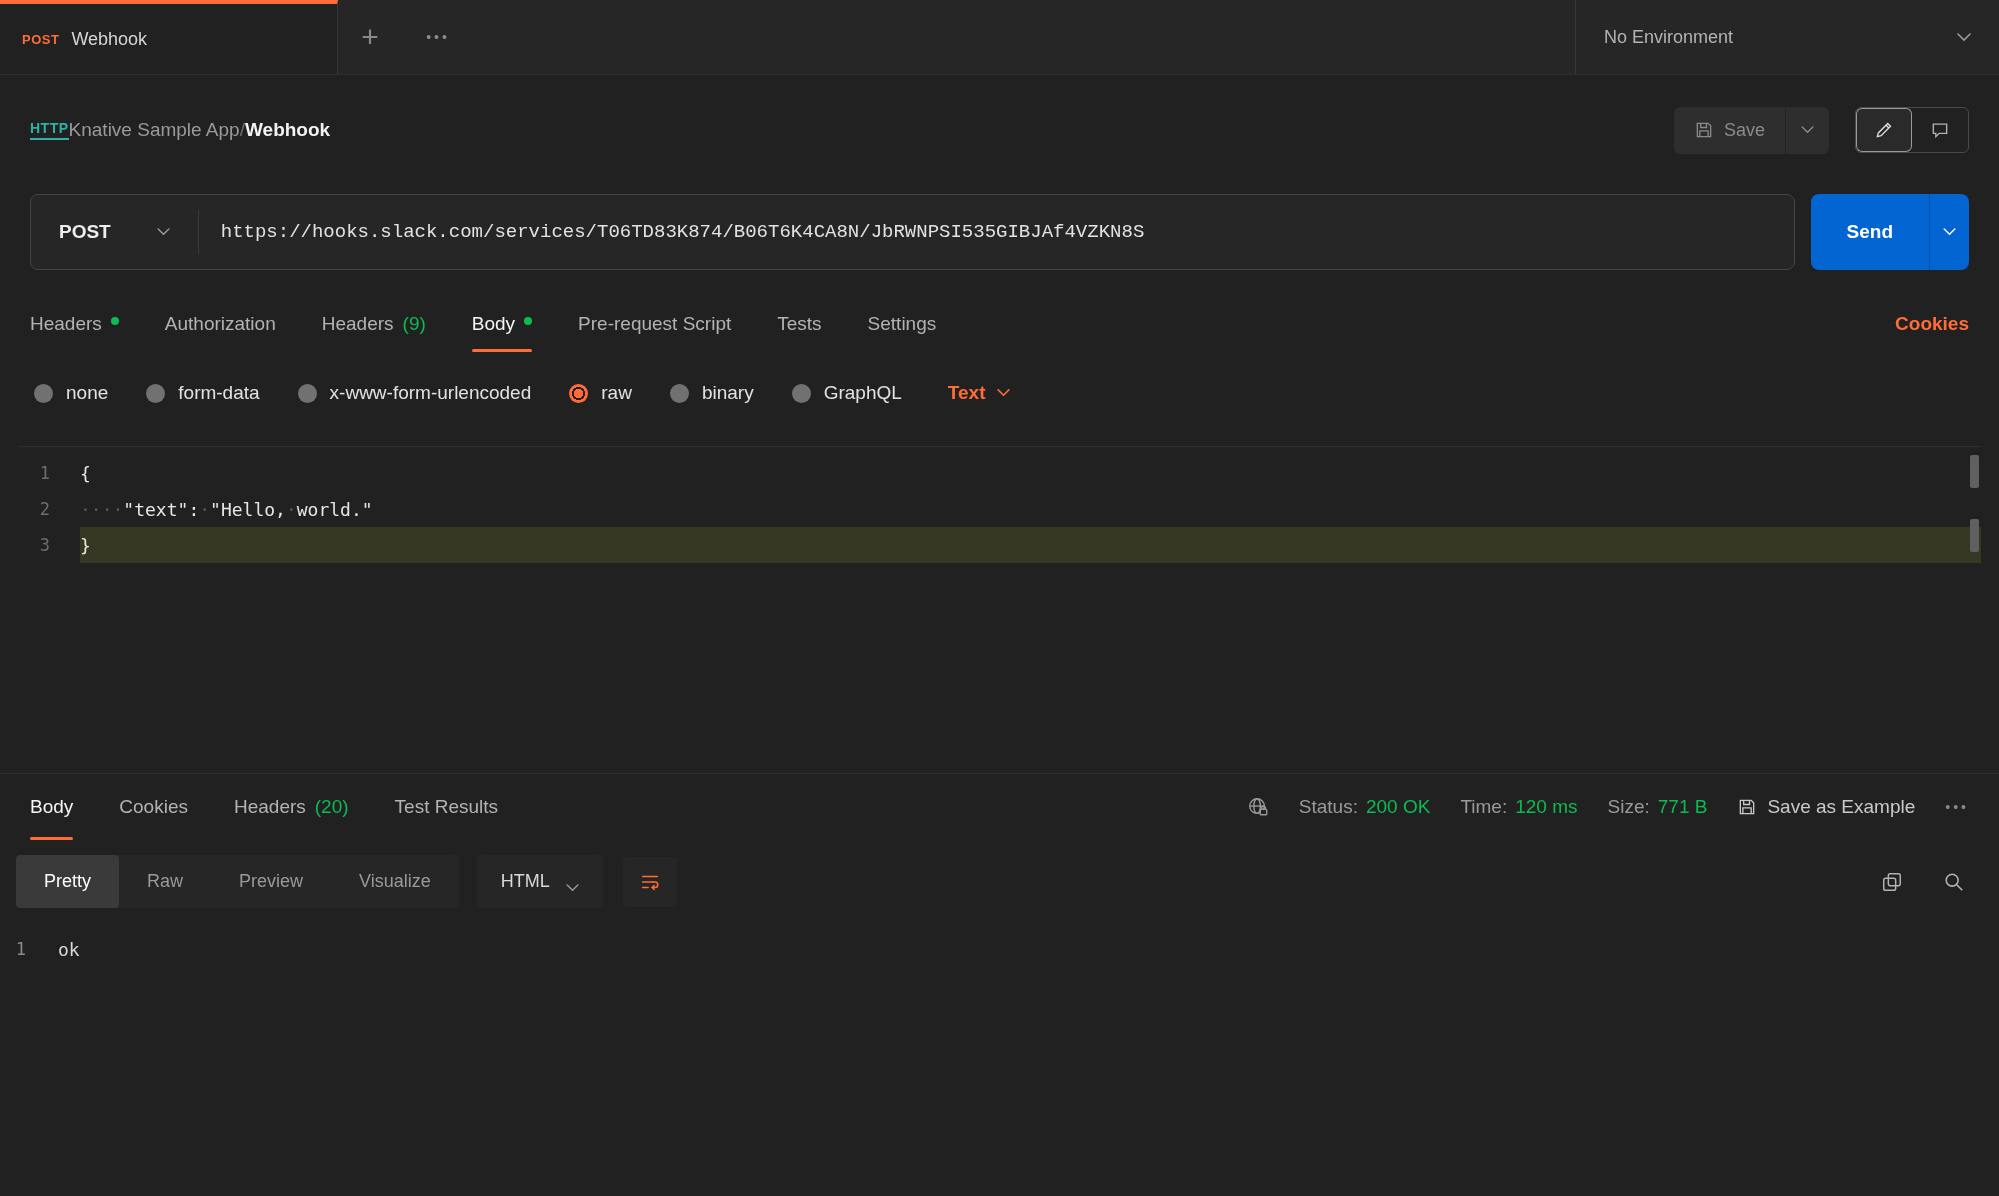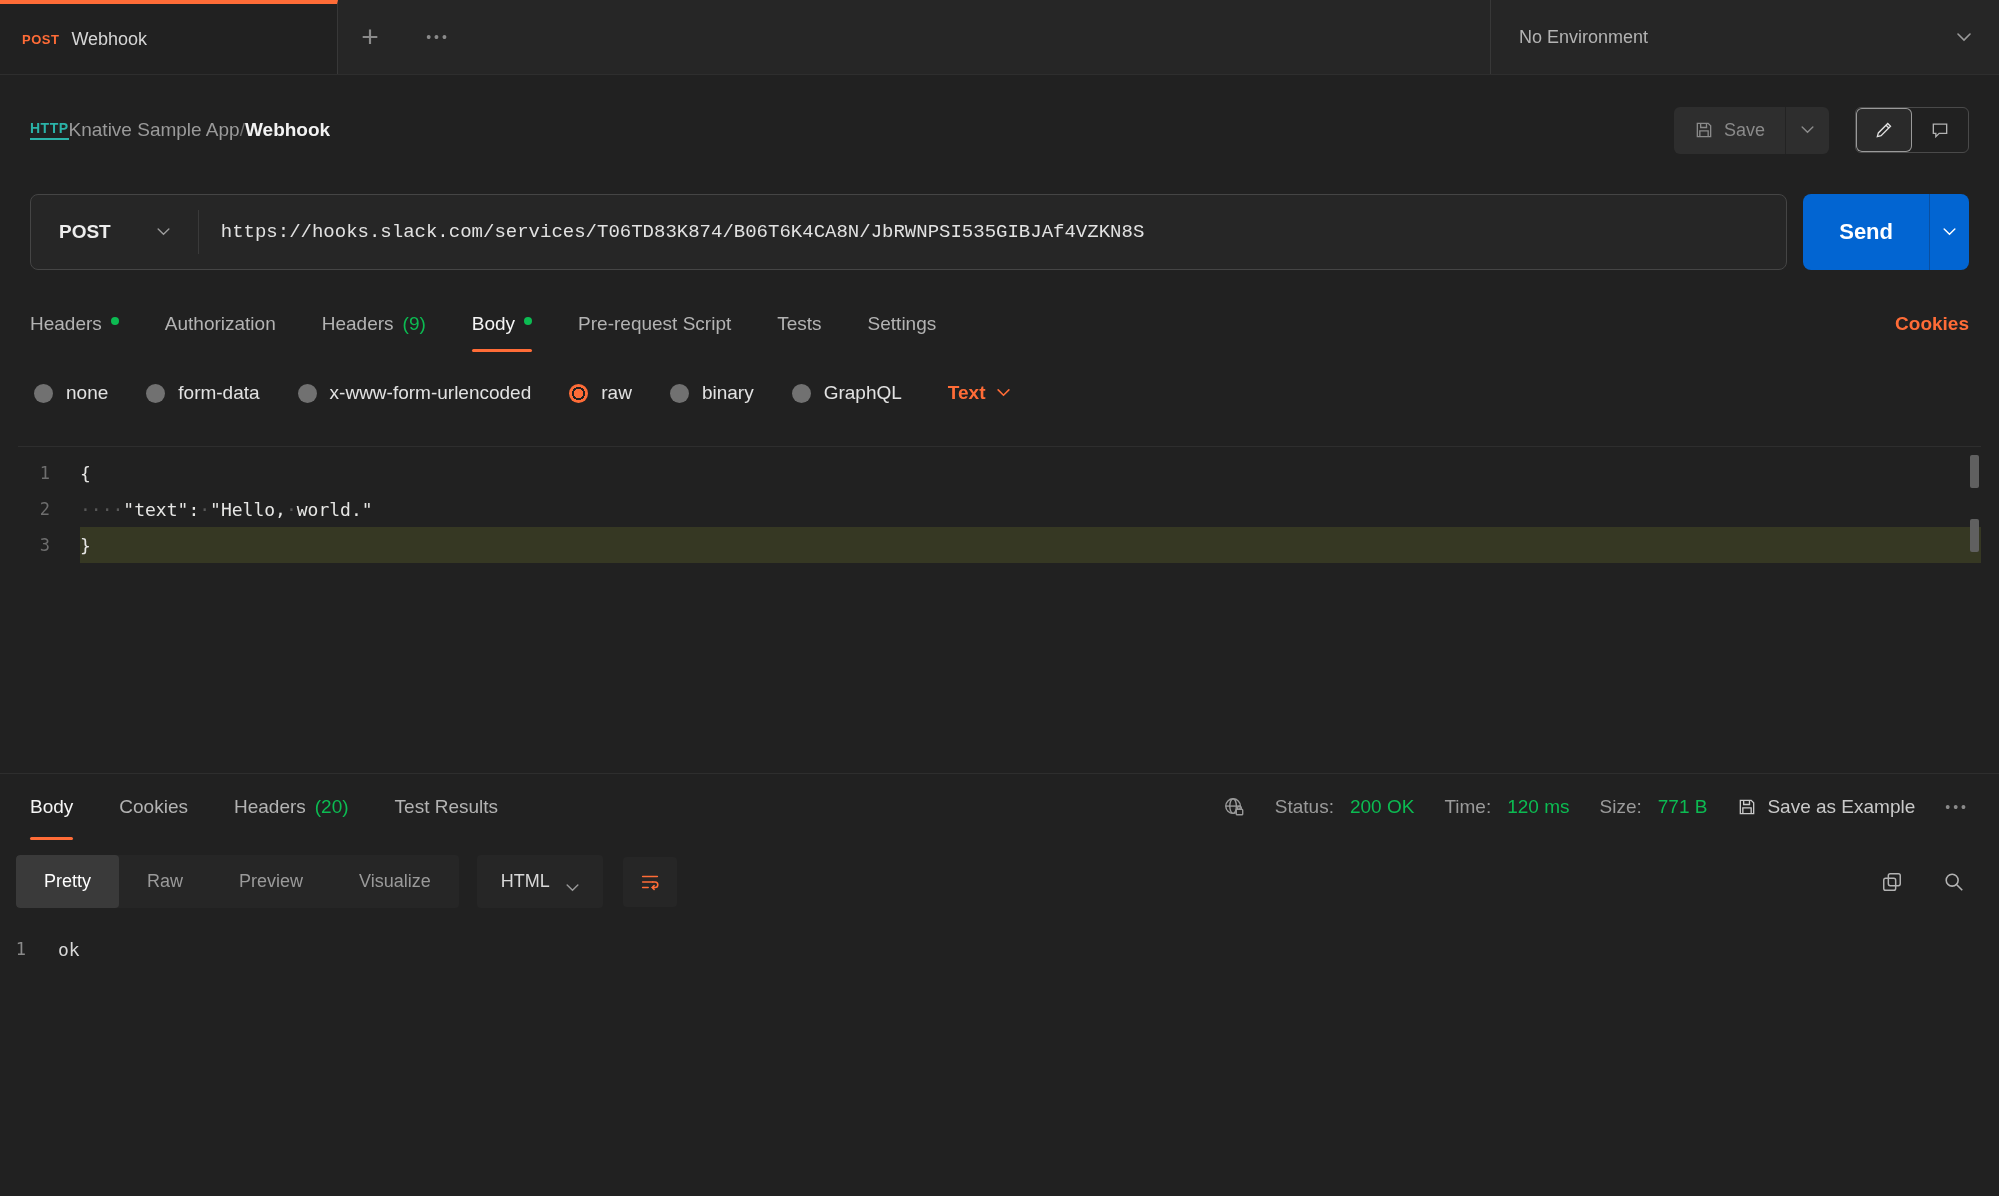--- a/index.html
+++ b/index.html
@@ -19,21 +19,21 @@
 
   
   .topbar{height:75px; background:var(--panel); display:flex; align-items:stretch; border-bottom:1px solid var(--border-soft);}
   .tab-active{width:338px; background:var(--bg); border-top:4px solid var(--accent); border-right:1px solid var(--border);
     display:flex; align-items:center; gap:12px; padding:0 22px; cursor:default;}
   .tab-method{color:var(--accent); font-weight:bold; font-size:13px; letter-spacing:.5px;}
   .tab-name{color:#d6d6d6; font-size:18px;}
   .bar-btn{display:flex; align-items:center; justify-content:center; color:var(--muted); cursor:pointer;}
   .plus-btn{width:64px; font-size:30px; font-weight:300; color:#8a8a8a;}
   .dots-btn{width:72px; font-size:14px; letter-spacing:3px; color:#8a8a8a;}
-  .env-box{margin-left:auto; width:509px; border-left:1px solid var(--border); display:flex; align-items:center;
+  .env-box{margin-left:auto; width:424px; border-left:1px solid var(--border); display:flex; align-items:center;
     justify-content:space-between; padding:0 28px; color:#b3b3b3; font-size:18px; cursor:pointer;}
 
   
   .req-header{height:110px; display:flex; align-items:center; padding:0 30px; }
   .http-badge{color:var(--teal); font-weight:bold; font-size:14px; border-bottom:2px solid var(--teal); padding-bottom:2px; letter-spacing:.5px;}
   .crumb-collection{color:var(--muted); font-size:19px;}
   .crumb-sep{color:var(--dim); font-size:19px;}
   .crumb-name{color:#f2f2f2; font-size:19px; font-weight:bold;}
   .header-actions{margin-left:auto; display:flex; align-items:center; gap:26px;}
   .save-split{display:flex; background:var(--panel2); border-radius:6px; overflow:hidden;}
@@ -44,21 +44,21 @@
   .edit-btn{box-shadow:inset 0 0 0 1px #9a9a9a; border-radius:6px; background:#2a2a2a;}
 
   
   .url-row{display:flex; align-items:stretch; gap:16px; margin:9px 30px 0 30px; height:76px;}
   .url-box{flex:1; display:flex; align-items:center; background:var(--panel); border:1px solid #454545; border-radius:8px; overflow:hidden;}
   .method-select{display:flex; align-items:center; gap:46px; padding:0 28px; font-weight:bold; font-size:19px; color:#ededed; cursor:pointer; height:100%;}
   .method-divider{width:1px; height:44px; background:#3a3a3a;}
   .url-input{flex:1; background:transparent; border:none; outline:none; color:#e2e2e2; font-size:19px;
     font-family:Liberation Mono, monospace; padding:0 22px; height:100%;}
   .send-split{display:flex; border-radius:8px; overflow:hidden; flex:none;}
-  .send-main{background:var(--blue); color:#fff; font-weight:bold; font-size:22px; padding:12px 36px; display:flex; align-items:center; cursor:pointer;}
+  .send-main{background:var(--blue); color:#fff; font-weight:bold; font-size:19px; padding:12px 36px; display:flex; align-items:center; cursor:pointer;}
   .send-caret{background:var(--blue); border-left:1px solid #0a4fa0; display:flex; align-items:center; padding:0 13px; cursor:pointer;}
 
   
   .tabs-row{display:flex; align-items:stretch; padding:0 30px; height:57px; margin-top:25px; font-size:19px; color:#b3b3b3;}
   .rtab{position:relative; display:flex; align-items:center; gap:9px; margin-right:46px; cursor:pointer; white-space:nowrap;}
   .rtab.active{color:#f5f5f5;}
   .rtab.active::after{content:""; position:absolute; left:0; right:0; bottom:0; height:3px; background:var(--accent); border-radius:2px;}
   .gdot{width:8px; height:8px; border-radius:50%; background:var(--green); transform:translateY(-3px);}
   .gcount{color:var(--green);}
   .cookies-link{margin-left:auto; display:flex; align-items:center; color:var(--accent); font-weight:bold; cursor:pointer;}
@@ -80,21 +80,21 @@
   .ed-line.current .ed-content{background:#363823;}
   .ws{color:#585858;}
   .scrollbar{position:absolute; right:2px; top:8px; width:9px; height:200px;}
   .sb-thumb{position:absolute; left:0; width:9px; height:33px; background:#606060; border-radius:2px; cursor:pointer;}
   .sb-thumb.t1{top:0;}
   .sb-thumb.t2{top:64px;}
 
   
   .resp-header{display:flex; align-items:stretch; padding:0 30px; height:67px; border-top:1px solid var(--border-soft); font-size:19px; color:#b3b3b3;}
   .resp-meta{margin-left:auto; display:flex; align-items:center; gap:30px;}
-  .meta-pair{display:flex; align-items:center; gap:16px; white-space:nowrap;}
+  .meta-pair{display:flex; align-items:center; gap:8px; white-space:nowrap;}
   .meta-label{color:var(--muted);}
   .meta-value{color:var(--green);}
   .save-example{display:flex; align-items:center; gap:10px; color:#c9c9c9; cursor:pointer; white-space:nowrap;}
   .resp-more{color:#8a8a8a; font-size:14px; letter-spacing:3px; cursor:pointer;}
 
   
   .resp-toolbar{display:flex; align-items:center; margin:12px 16px 0 16px; height:59px;}
   .modes{display:flex; background:var(--panel); border-radius:4px; overflow:hidden;}
   .mode{padding:16px 28px; color:var(--muted); font-size:18px; cursor:pointer;}
   .mode.active{background:#3a3a3a; color:#fff; border-radius:4px;}

